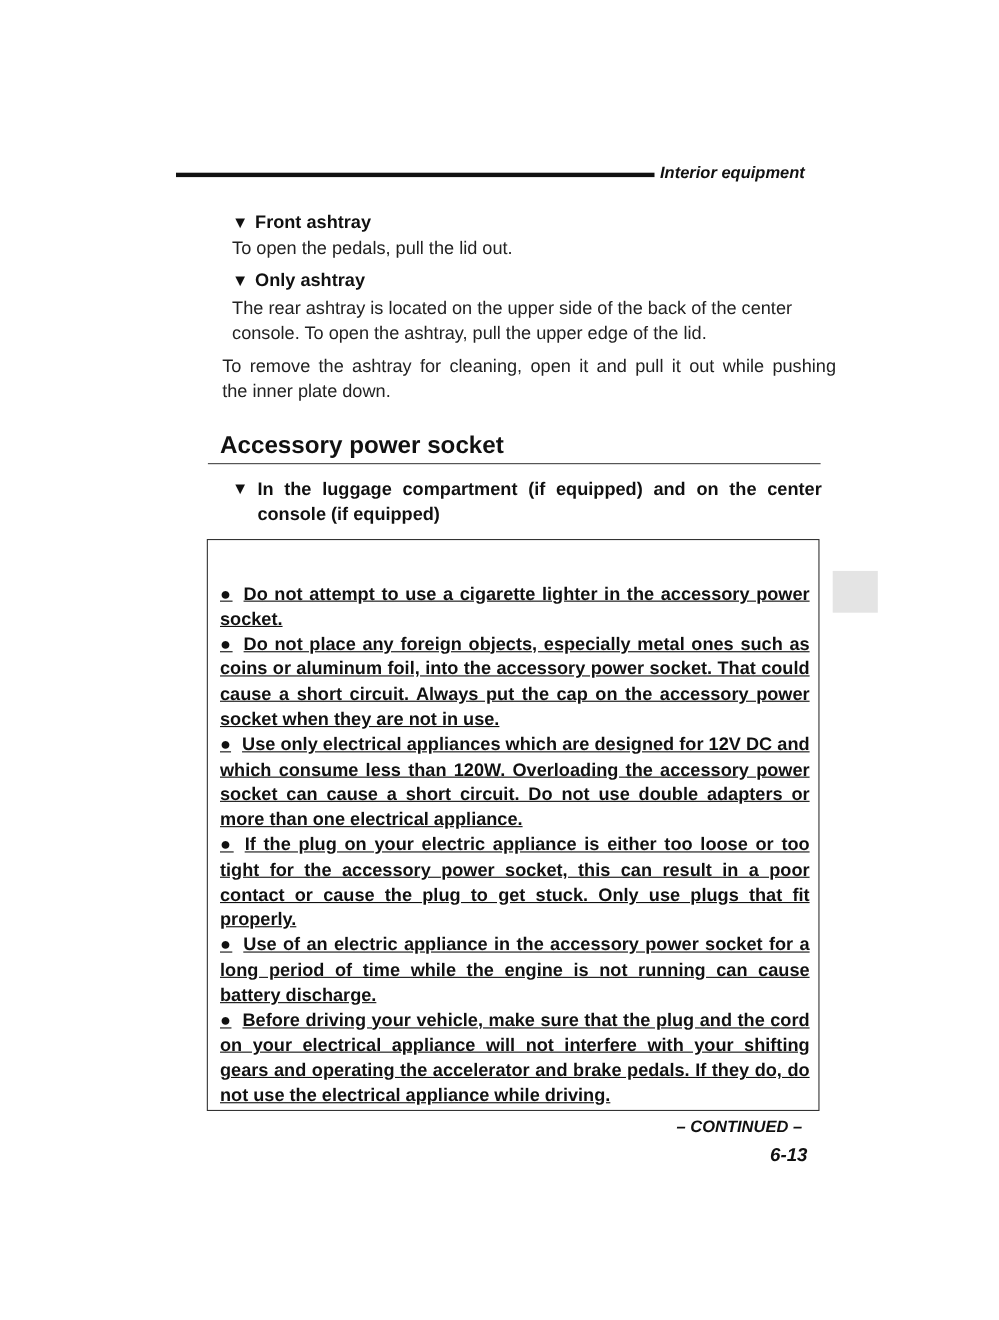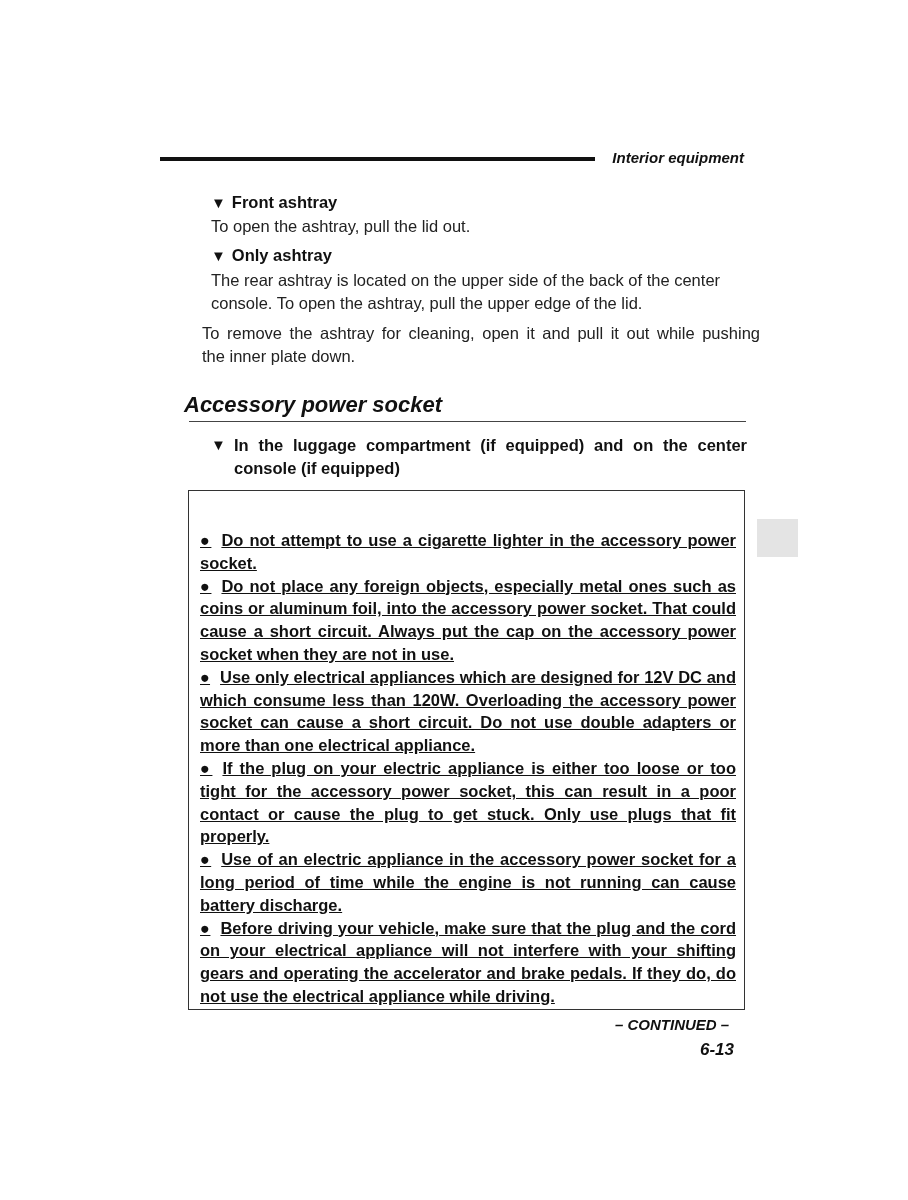--- a/index.html
+++ b/index.html
@@ -1,24 +1,24 @@
 <!DOCTYPE html>
 <html><head>
 <meta charset="utf-8">
 <style>
   html, body { margin: 0; padding: 0; background: #ffffff; }
   body { width: 908px; height: 1200px; position: relative; overflow: hidden;
          font-family: "Liberation Sans", sans-serif; color: #111; }
   .header-rule { position: absolute; left: 160px; top: 157px; width: 435px; height: 4px; background: #111; }
-  .header-title { position: absolute; left: 600px; top: 149px; width: 144px; text-align: right;
+  .header-title { position: absolute; left: 600px; top: 149px; width: 144px; text-align: left;
                   font-size: 15px; font-weight: bold; font-style: italic; }
   .sub { position: absolute; left: 211px; font-size: 16.5px; font-weight: bold; }
   .sub .tri { display: inline-block; margin-right: 6px; font-size: 15px; }
   .body-text { position: absolute; font-size: 16.5px; line-height: 22.5px; color: #222; }
-  .section-title { position: absolute; left: 184px; top: 392px; font-size: 22px; font-weight: bold; font-style: italic; }
+  .section-title { position: absolute; left: 200px; top: 392px; font-size: 22px; font-weight: bold; }
   .section-rule { position: absolute; left: 189px; top: 421px; width: 557px; height: 1px; background: #444; }
   .sub2 { position: absolute; left: 211px; top: 434px; width: 536px; font-size: 16.5px; font-weight: bold;
           line-height: 22.5px; text-align: justify; }
   .sub2 .tri { position: absolute; left: 0; top: 0; font-size: 15px; }
   .sub2 .txt { display: block; padding-left: 23px; }
   .caution-box { position: absolute; left: 188px; top: 490px; width: 557px; height: 520px;
                  border: 1.5px solid #333; box-sizing: border-box; }
   .caution-head { position: absolute; left: 11px; top: 9px; font-size: 26px; font-weight: bold; }
   .caution-head svg { vertical-align: -2px; margin-right: 4px; }
   .caution-list { position: absolute; left: 11px; top: 38px; width: 536px; font-size: 16.5px;
@@ -31,21 +31,21 @@
 </style>
 </head>
 <body>
 
 <div class="header-rule"></div>
 <div class="header-title">Interior equipment</div>
 
 <div class="sub" style="top:193px;">
   <span class="tri">▼</span><span>Front ashtray</span>
 </div>
-<div class="body-text" style="left:211px; top:215px;">To open the ashtray, pull the lid out.</div>
+<div class="body-text" style="left:211px; top:215px;">To open the pedals, pull the lid out.</div>
 
 <div class="sub" style="top:246px;">
   <span class="tri">▼</span><span>Only ashtray</span>
 </div>
 <div class="body-text" style="left:211px; top:269px;">
   <div>The rear ashtray is located on the upper side of the back of the center</div>
   <div>console. To open the ashtray, pull the upper edge of the lid.</div>
 </div>
 
 <div class="body-text" style="left:202px; top:322px; width:558px;">

